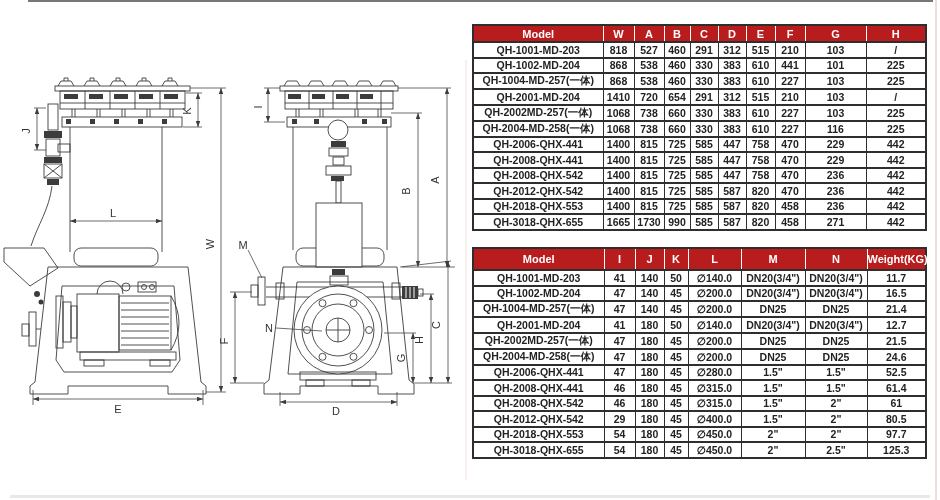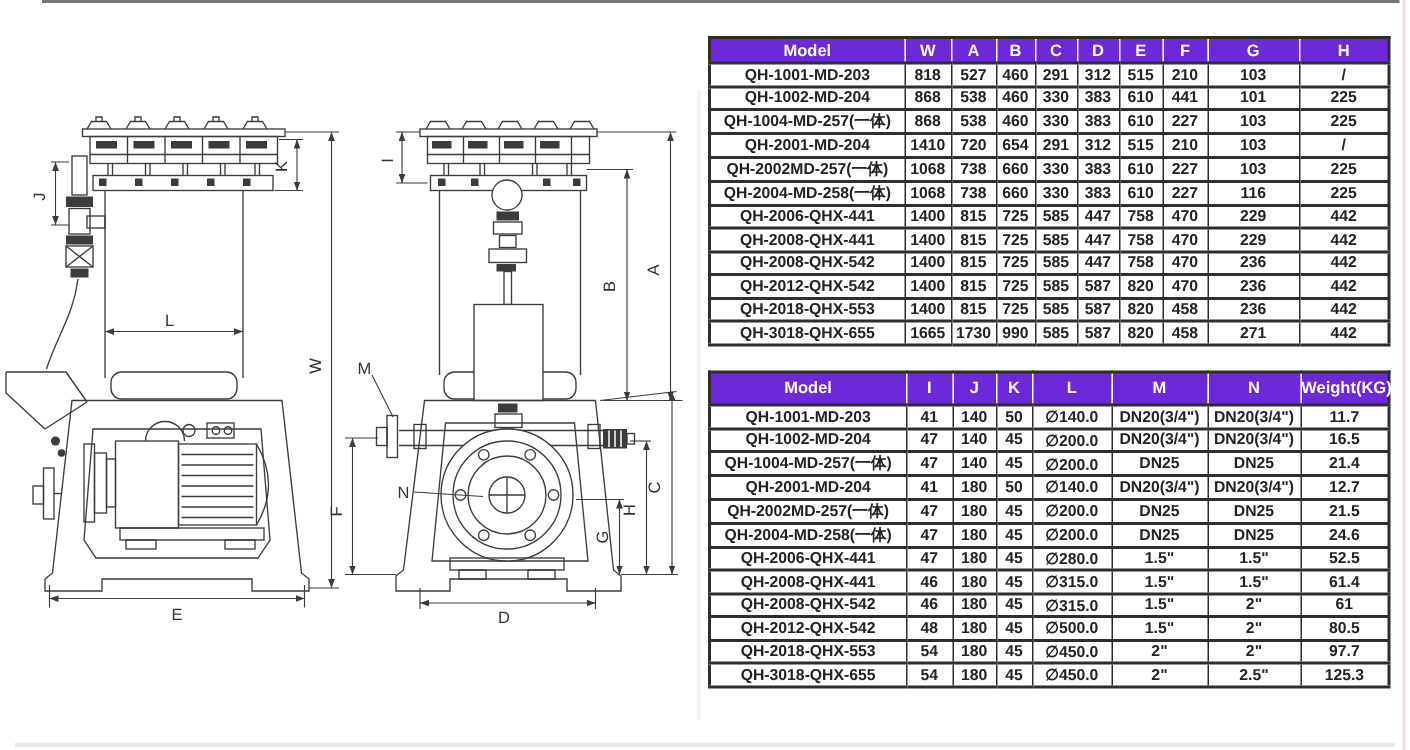--- a/index.html
+++ b/index.html
@@ -3,21 +3,21 @@
 <meta charset="utf-8">
 <style>
   html,body{margin:0;padding:0;background:#fff;}
   .page{position:relative;width:940px;height:500px;background:#ffffff;overflow:hidden;
         font-family:"Liberation Sans",sans-serif;}
   
   table.spec{position:absolute;border-collapse:collapse;table-layout:fixed;width:453px;
              border:2px solid #2e2e2e;background:#fff;}
   #t1{left:472px;top:24px;}
   #t2{left:472px;top:247px;}
-  table.spec th{background:#6d28d9;color:#ffffff;font-size:11px;font-weight:700;
+  table.spec th{background:#b91c1c;color:#ffffff;font-size:11px;font-weight:700;
                 text-align:center;padding:0;height:15px;
                 border-left:1px solid #ffffff;border-bottom:2px solid #2e2e2e;}
   table.spec th:first-child{border-left:none;}
   #t2 th{height:20px;}
   table.spec td{border:1px solid #2e2e2e;border-bottom-width:2px;font-size:10.5px;
                 font-weight:600;color:#222;text-align:center;padding:0;height:13.5px;
                 white-space:nowrap;overflow:hidden;}
   
   svg text.lbl{font-family:"Liberation Sans",sans-serif;font-size:11px;fill:#333;}
   .ln{fill:none;stroke:#3c3c3c;stroke-width:0.9;}
@@ -569,24 +569,24 @@
           <td>46</td>
           <td>180</td>
           <td>45</td>
           <td>∅315.0</td>
           <td>1.5"</td>
           <td>2"</td>
           <td>61</td>
         </tr>
         <tr>
           <td>QH-2012-QHX-542</td>
-          <td>48</td>
-          <td>180</td>
-          <td>45</td>
-          <td>∅500.0</td>
+          <td>29</td>
+          <td>180</td>
+          <td>45</td>
+          <td>∅400.0</td>
           <td>1.5"</td>
           <td>2"</td>
           <td>80.5</td>
         </tr>
         <tr>
           <td>QH-2018-QHX-553</td>
           <td>54</td>
           <td>180</td>
           <td>45</td>
           <td>∅450.0</td>

